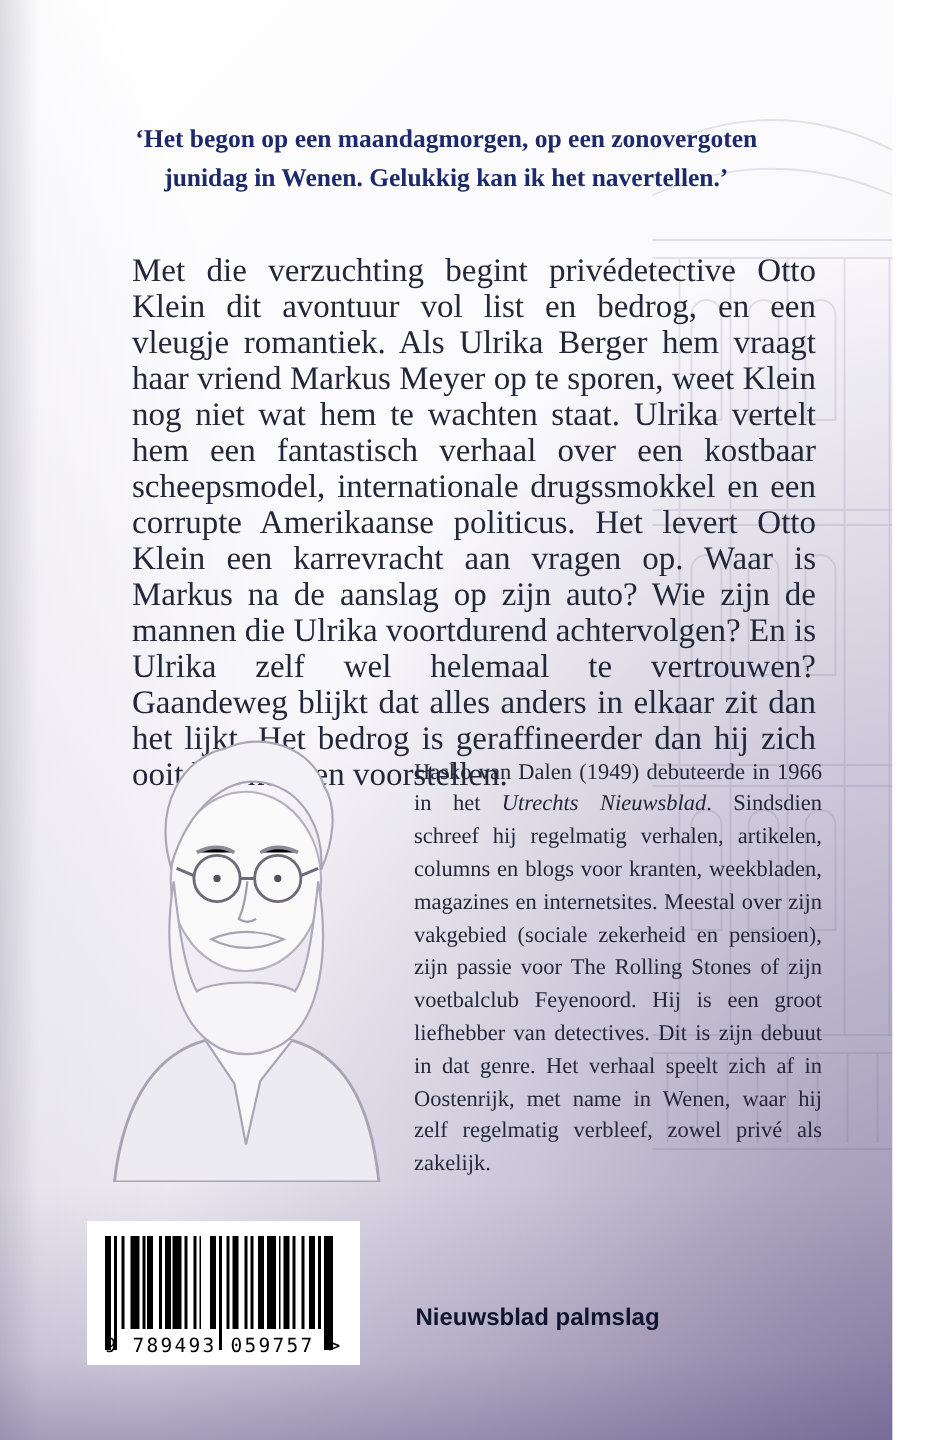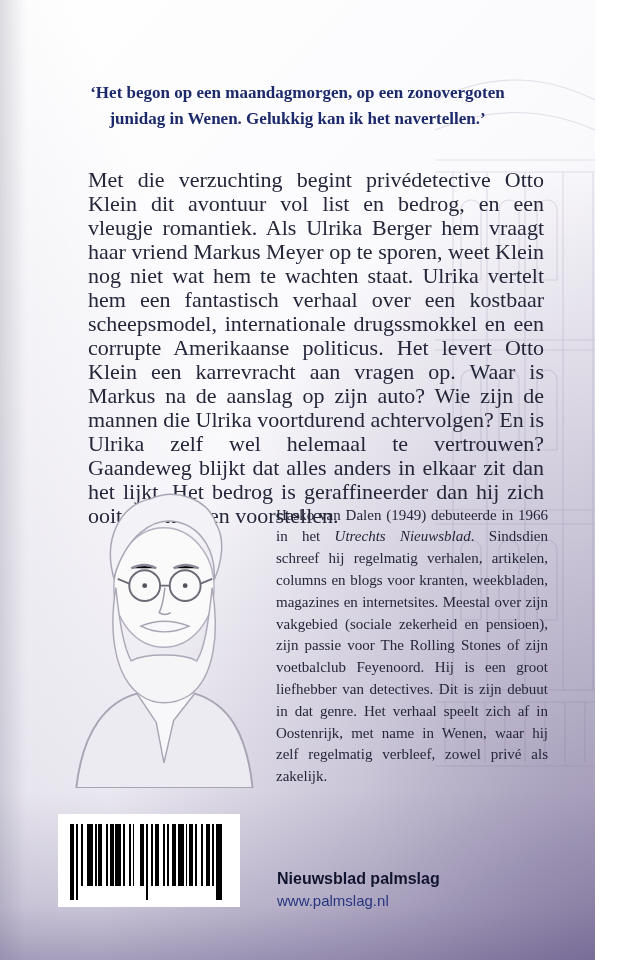--- a/index.html
+++ b/index.html
@@ -181,20 +181,20 @@
         <div class="bar" style="width: 3.8px; background: transparent;"></div>
         <div class="bar" style="width: 1.9px; background: rgb(0, 0, 0);"></div>
         <div class="bar" style="width: 3.8px; background: transparent;"></div>
         <div class="bar" style="width: 3.8px; background: rgb(0, 0, 0);"></div>
         <div class="bar" style="width: 1.9px; background: transparent;"></div>
         <div class="bar" style="width: 1.9px; background: rgb(0, 0, 0);"></div>
         <div class="bar tall" style="width: 1.9px; background: transparent;"></div>
         <div class="bar tall" style="width: 5.7px; background: rgb(0, 0, 0);"></div>
         <div class="bar tall" style="width: 1.9px; background: transparent;"></div>
       </div>
+    <div class="barcode-digits">9 789493 059757 &gt;</div>
   </div>
 
   <div class="publisher">
     <div class="publisher-name">Nieuwsblad palmslag</div>
-    <div class="publisher-site">www.palmslag.nl</div>
   </div>
 
 </div>
 
 </body></html>

